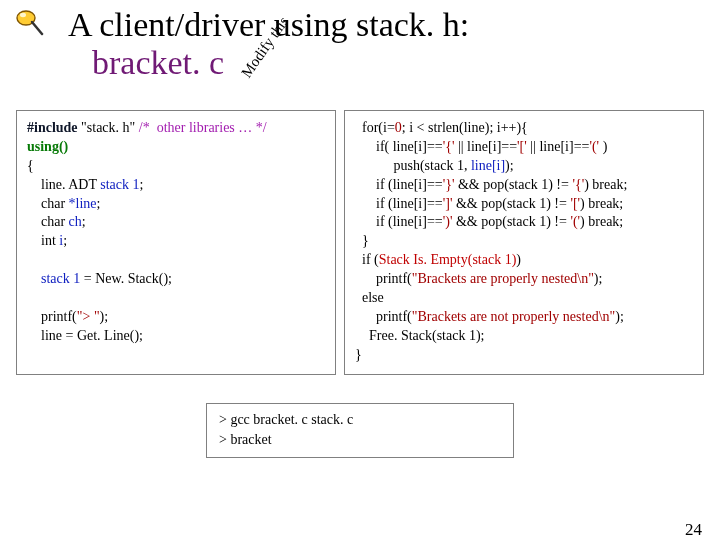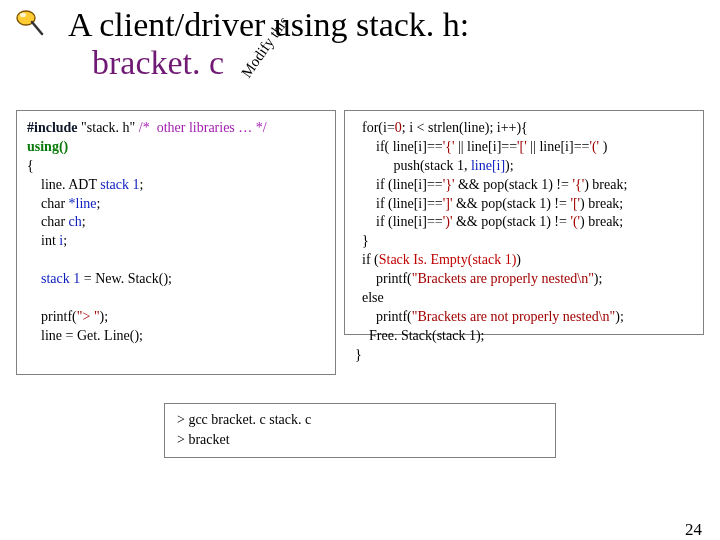--- a/index.html
+++ b/index.html
@@ -70,33 +70,33 @@
   }
   .codebox {
     border: 1.5px solid #808080;
     padding: 8px 10px;
     font-family: "Times New Roman", serif;
     font-size: 14px;
     line-height: 1.35;
     white-space: pre;
   }
   .codebox.left { width: 320px; height: 265px; }
-  .codebox.right { flex: 1; height: 225px; }
+  .codebox.right { flex: 1; height: 265px; }
   .kw-include { color: #0f172a; font-weight: bold; }
   .kw { color: #077a07; font-weight: bold; }
   .str { color: #a00000; }
   .num { color: #a00000; }
   .char { color: #a00000; }
   .plain { color: #a21caf; }
   .blue { color: #1020c0; }
   .red { color: #c00000; }
   .cmdbox {
     border: 1.5px solid #808080;
     margin: 28px auto 0 auto;
-    width: 392px;
+    width: 308px;
     padding: 6px 12px;
     font-family: "Times New Roman", serif;
     font-size: 14px;
     line-height: 1.45;
     white-space: pre;
   }
   .pagenum {
     position: absolute;
     right: 18px;
     bottom: 0;

